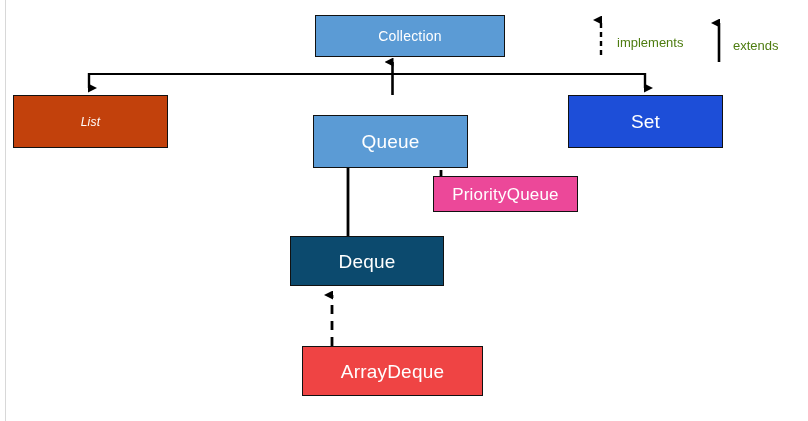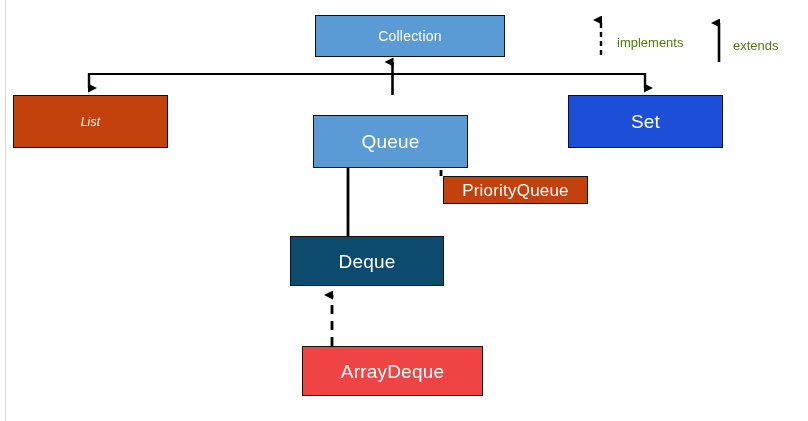--- a/index.html
+++ b/index.html
@@ -129,21 +129,21 @@
   </div>
 
   <div class="node" style="left:313px; top:95px; width:155px; height:53px; background:#5B9BD5; font-size:19px;margin-top:20px;">
     <span class="node-label">Queue</span>
   </div>
 
   <div class="node" style="left:568px; top:95px; width:155px; height:53px; background:#1d4ed8; font-size:19px;">
     <span class="node-label">Set</span>
   </div>
 
-  <div class="node" style="left:433px; top:176px; width:145px; height:28px; background:#c2410c; font-size:17px;margin-left:10px;">
+  <div class="node" style="left:433px; top:176px; width:145px; height:36px; background:#ec4899; font-size:17px;">
     <span class="node-label">PriorityQueue</span>
   </div>
 
   <div class="node" style="left:290px; top:236px; width:154px; height:50px; background:#0c4a6e; font-size:19px;">
     <span class="node-label">Deque</span>
   </div>
 
   <div class="node" style="left:302px; top:346px; width:181px; height:50px; background:#ef4444; font-size:19px;">
     <span class="node-label">ArrayDeque</span>
   </div>

